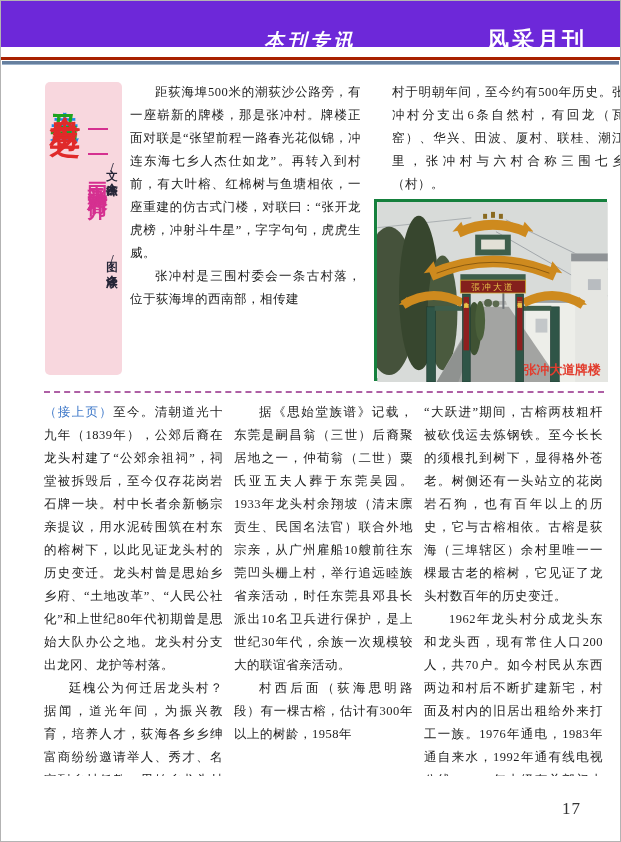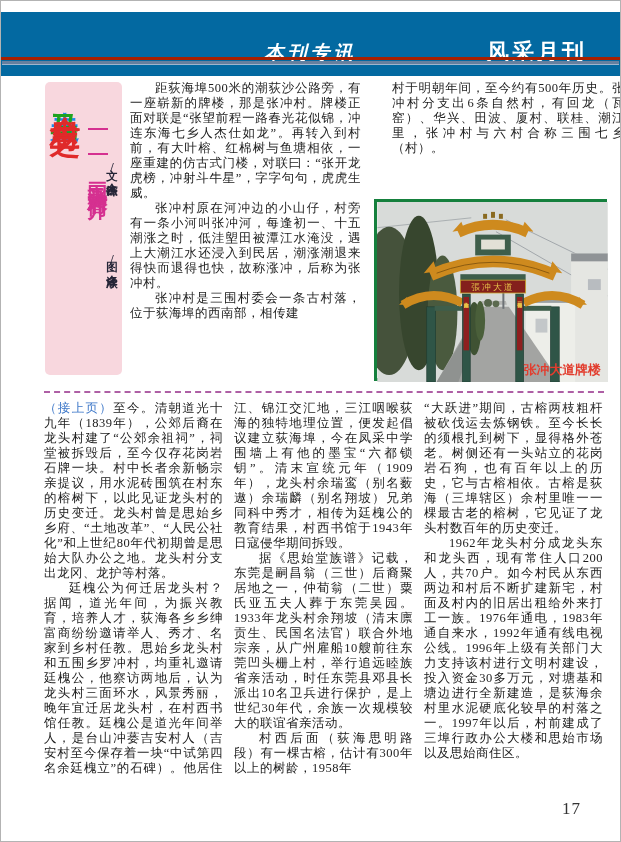--- a/index.html
+++ b/index.html
@@ -5,21 +5,21 @@
   html,body{margin:0;padding:0;}
   body{
     width:621px;height:842px;position:relative;overflow:hidden;
     background:#ffffff;
     font-family:"Liberation Serif","DejaVu Serif",serif;
     color:#1c1c1c;
   }
   .page-frame{position:absolute;inset:0;border:1px solid #b3b3b3;pointer-events:none;z-index:50;}
 
   
-  .header-band{position:absolute;left:0;top:12px;width:621px;height:64px;background:#0369a1;}
+  .header-band{position:absolute;left:0;top:0;width:621px;height:47px;background:#6d28d9;}
   .section-label{
     position:absolute;left:0;right:0;top:28px;text-align:center;
     color:#ffffff;font-size:19px;font-style:italic;font-weight:bold;letter-spacing:4px;
   }
   .mag-title{
     position:absolute;right:34px;top:25px;color:#ffffff;
     font-family:"Liberation Sans","DejaVu Sans",sans-serif;
     font-size:22px;font-weight:bold;letter-spacing:3px;
   }
   .rule-red{position:absolute;left:0;top:57px;width:621px;height:3px;background:#A82000;}
@@ -44,21 +44,21 @@
     color:#D53090;font-weight:bold;font-size:20px;letter-spacing:3px;
     font-family:"Liberation Sans","DejaVu Sans",sans-serif;
   }
   .byline-col{
     position:absolute;right:3px;color:#242436;font-size:11.5px;font-weight:bold;letter-spacing:1px;
   }
   .byline-1{top:78px;}
   .byline-2{top:170px;}
 
   
-  .body-text{font-size:12.5px;line-height:15px;text-align:justify;letter-spacing:0.5px;}
+  .body-text{font-size:12.5px;line-height:23px;text-align:justify;letter-spacing:0.5px;}
   .body-text p{margin:0;}
   .indent{text-indent:2em;}
   .note-blue{color:#3B76C8;}
 
   .top-col1{position:absolute;left:130px;top:81px;width:231px;height:312px;overflow:hidden;}
   .top-col2{position:absolute;left:392px;top:81px;width:233px;height:117px;overflow:hidden;}
 
   
   .photo-fig{position:absolute;left:374px;top:199px;width:233px;height:182px;margin:0;
     border:3px solid #15803d;box-sizing:border-box;}
@@ -84,21 +84,20 @@
   <div class="title-col v">
     <span class="char-zou">走</span><span class="char-ma">马</span><span class="title-rest">余村里之二</span>
   </div>
   <div class="subtitle-col v">——三围张冲村简介</div>
   <div class="byline-col byline-1 v">文/余杰锋</div>
   <div class="byline-col byline-2 v">图/余泽欣</div>
 </div>
 
 <div class="top-col1 body-text">
   <p class="indent">距荻海埠500米的潮荻沙公路旁，有一座崭新的牌楼，那是张冲村。牌楼正面对联是“张望前程一路春光花似锦，冲连东海七乡人杰仕如龙”。再转入到村前，有大叶榕、红棉树与鱼塘相依，一座重建的仿古式门楼，对联曰：“张开龙虎榜，冲射斗牛星”，字字句句，虎虎生威。</p>
-  <p class="indent">张冲村原在河冲边的小山仔，村旁有一条小河叫张冲河，每逢初一、十五潮涨之时，低洼塱田被潭江水淹没，遇上大潮江水还浸入到民居，潮涨潮退来得快而退得也快，故称涨冲，后称为张冲村。</p>
   <p class="indent">张冲村是三围村委会一条古村落，位于荻海埠的西南部，相传建</p>
 </div>
 
 <div class="top-col2 body-text">
   <p>村于明朝年间，至今约有500年历史。张冲村分支出6条自然村，有回龙（瓦窑）、华兴、田波、厦村、联桂、潮江里，张冲村与六村合称三围七乡（村）。</p>
 </div>
 
 <figure class="photo-fig">
   <svg viewBox="0 0 233 182" width="231" height="180" xmlns="http://www.w3.org/2000/svg">
 
@@ -185,21 +184,20 @@
 </figure>
 
 <div class="separator"></div>
 
 <div class="bottom-cols">
   <div class="bottom-col body-text">
     <p><span class="note-blue">（接上页）</span><span>至今。清朝道光十九年（1839年），公郊后裔在龙头村建了“公郊余祖祠”，祠堂被拆毁后，至今仅存花岗岩石牌一块。村中长者余新畅宗亲提议，用水泥砖围筑在村东的榕树下，以此见证龙头村的历史变迁。龙头村曾是思始乡乡府、“土地改革”、“人民公社化”和上世纪80年代初期曾是思始大队办公之地。龙头村分支出龙冈、龙护等村落。</span></p>
     <p class="indent">廷槐公为何迁居龙头村？据闻，道光年间，为振兴教育，培养人才，荻海各乡乡绅富商纷纷邀请举人、秀才、名家到乡村任教。思始乡龙头村和五围乡罗冲村，均重礼邀请廷槐公，他察访两地后，认为龙头村三面环水，风景秀丽，晚年宜迁居龙头村，在村西书馆任教。廷槐公是道光年间举人，是台山冲蒌吉安村人（吉安村至今保存着一块“中试第四名余廷槐立”的石碑）。他居住龙头村后，看到蓤江、潭</p>
   </div>
   <div class="bottom-col body-text">
-    <p>江、锦江交汇地，三江咽喉荻海的独特地理位置，便发起倡议建立荻海埠，今在凤采中学围墙上有他的墨宝“六都锁钥”。清末宣统元年（1909年），龙头村余瑞鸾（别名薮遨）余瑞麟（别名翔坡）兄弟同科中秀才，相传为廷槐公的教育结果，村西书馆于1943年日寇侵华期间拆毁。</p>
     <p class="indent">据《思始堂族谱》记载，东莞是嗣昌翁（三世）后裔聚居地之一，仲荀翁（二世）粟氏亚五夫人葬于东莞吴园。1933年龙头村余翔坡（清末廪贡生、民国名法官）联合外地宗亲，从广州雇船10艘前往东莞凹头栅上村，举行追远睦族省亲活动，时任东莞县邓县长派出10名卫兵进行保护，是上世纪30年代，余族一次规模较大的联谊省亲活动。</p>
     <p class="indent">村西后面（荻海思明路段）有一棵古榕，估计有300年以上的树龄，1958年</p>
   </div>
   <div class="bottom-col body-text">
     <p>“大跃进”期间，古榕两枝粗杆被砍伐运去炼钢铁。至今长长的须根扎到树下，显得格外苍老。树侧还有一头站立的花岗岩石狗，也有百年以上的历史，它与古榕相依。古榕是荻海（三埠辖区）余村里唯一一棵最古老的榕树，它见证了龙头村数百年的历史变迁。</p>
     <p class="indent">1962年龙头村分成龙头东和龙头西，现有常住人口200人，共70户。如今村民从东西两边和村后不断扩建新宅，村面及村内的旧居出租给外来打工一族。1976年通电，1983年通自来水，1992年通有线电视公线。1996年上级有关部门大力支持该村进行文明村建设，投入资金30多万元，对塘基和塘边进行全新建造，是荻海余村里水泥硬底化较早的村落之一。1997年以后，村前建成了三埠行政办公大楼和思始市场以及思始商住区。</p>
   </div>
 </div>
 
 <div class="page-num">17</div>

